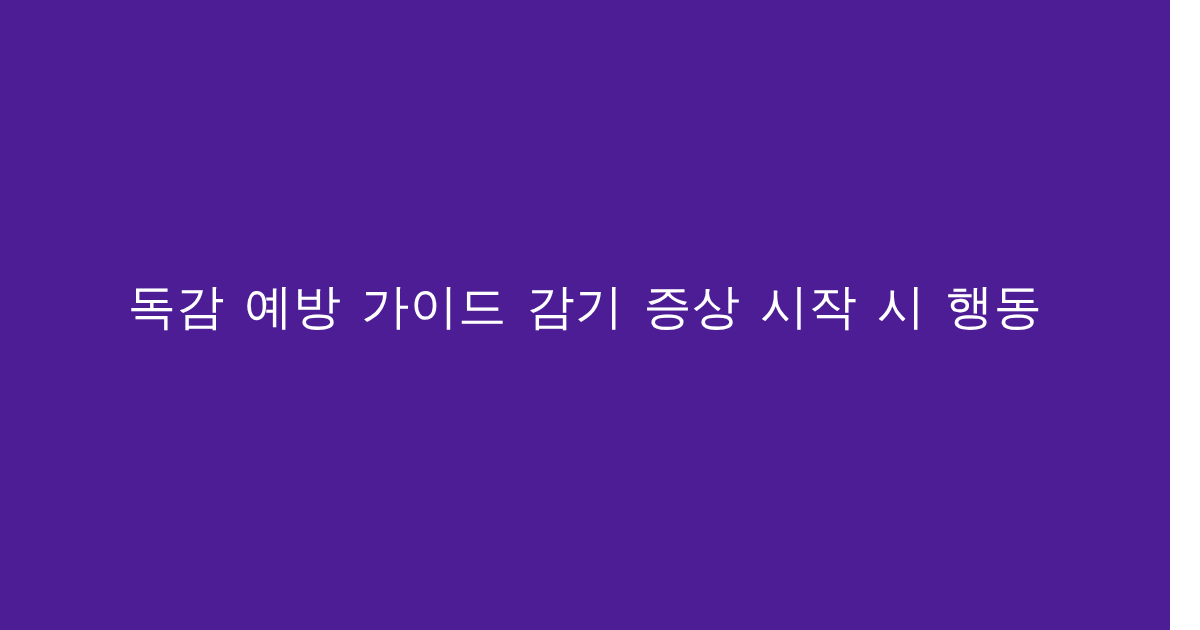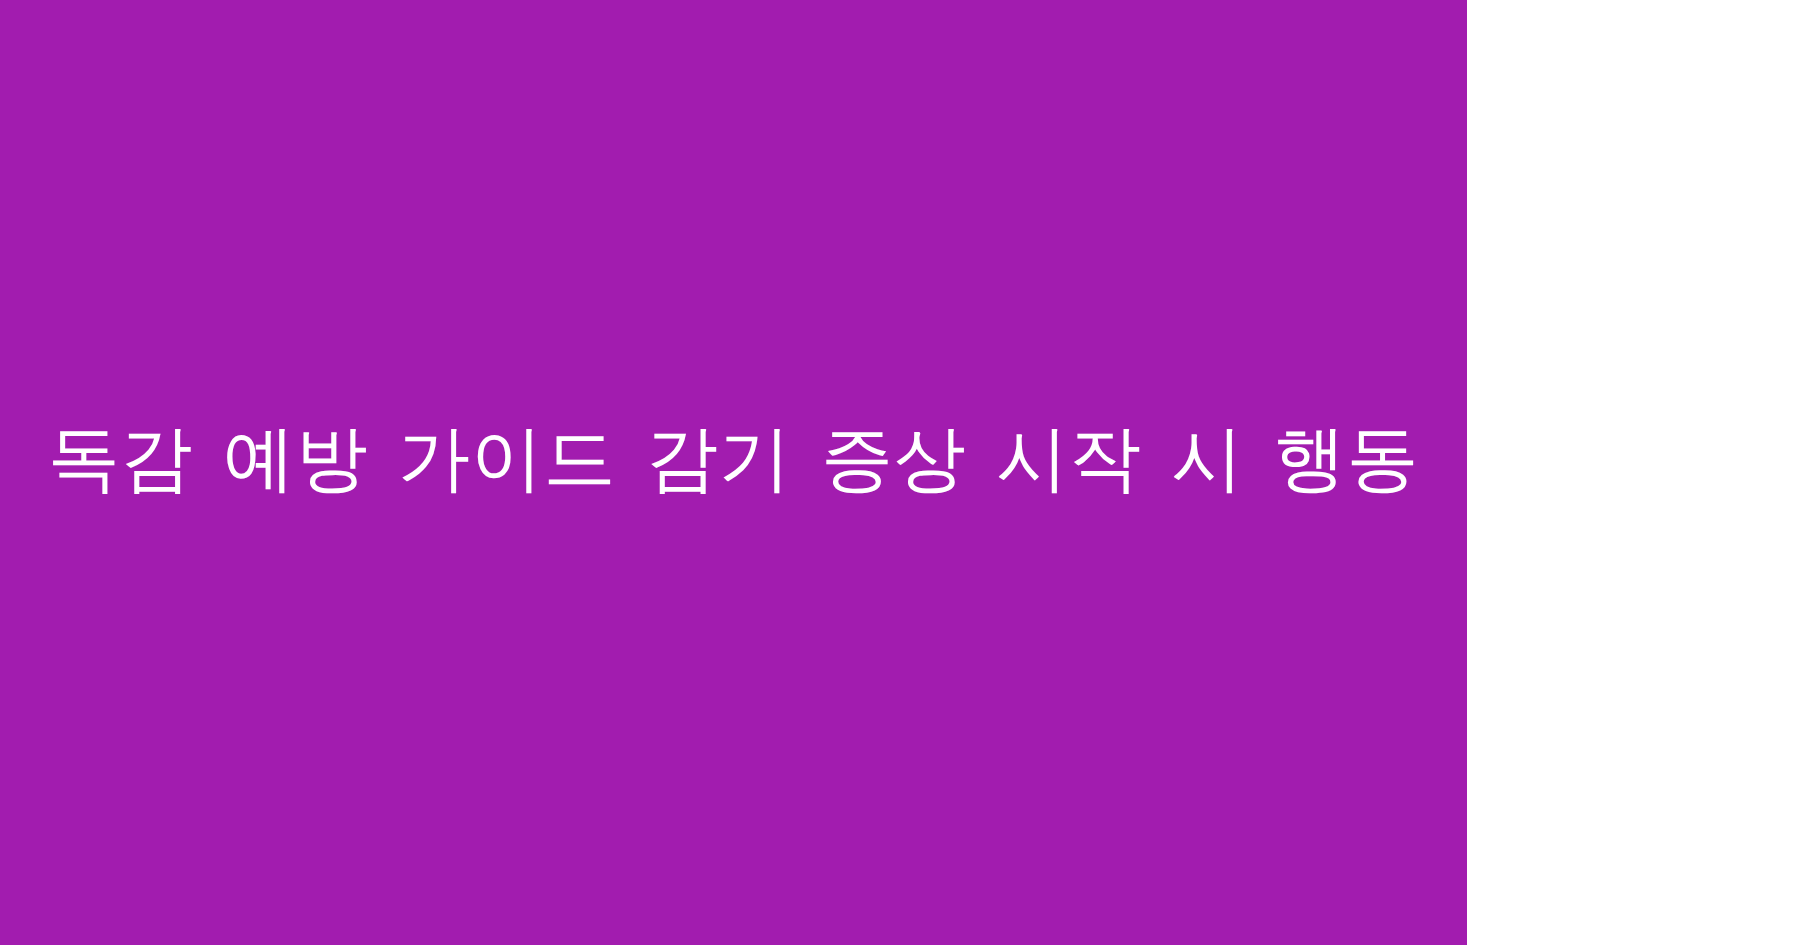--- a/index.html
+++ b/index.html
@@ -47,21 +47,21 @@
     line-height: 1.28;
     letter-spacing: 0.5px;
     text-align: center;
     white-space: nowrap;
     word-spacing: 4px;
   }
 </style>
 </head>
 <body>
 
-<div class="og-card" style="background-color: #a21caf; width: 978px; height: 630px;">
+<div class="og-card" style="background-color: #4c1d95; width: 1170px; height: 630px;">
 
   <div class="headline-wrap">
 
     <h1 class="headline" style="color: rgb(255, 255, 255); font-size: 48px; text-align: center;">독감 예방 가이드 감기 증상 시작 시 행동</h1>
 
   </div>
 
 </div>
 
 </body></html>

